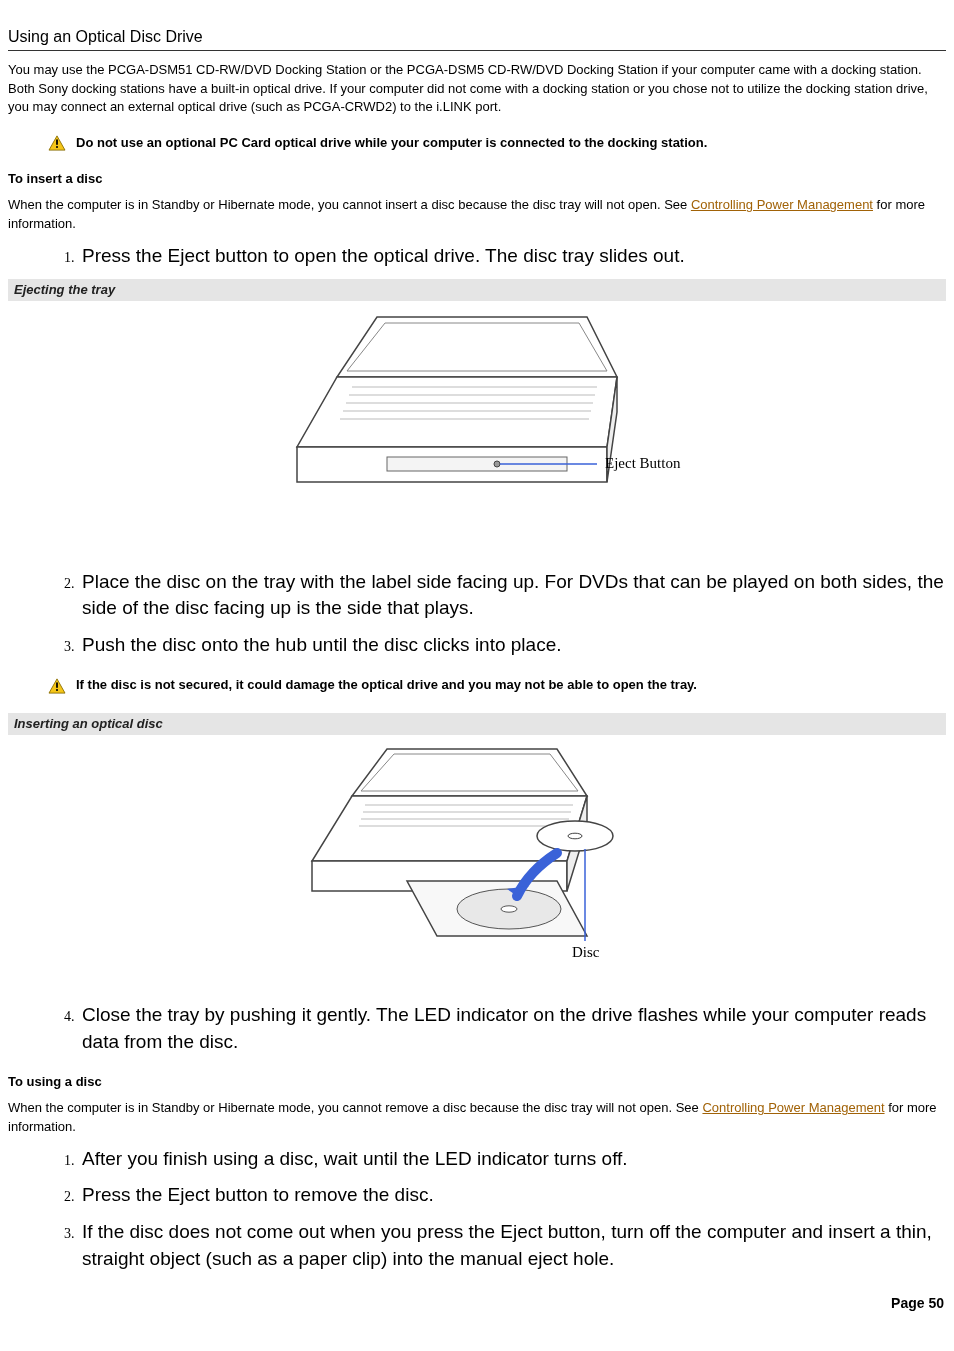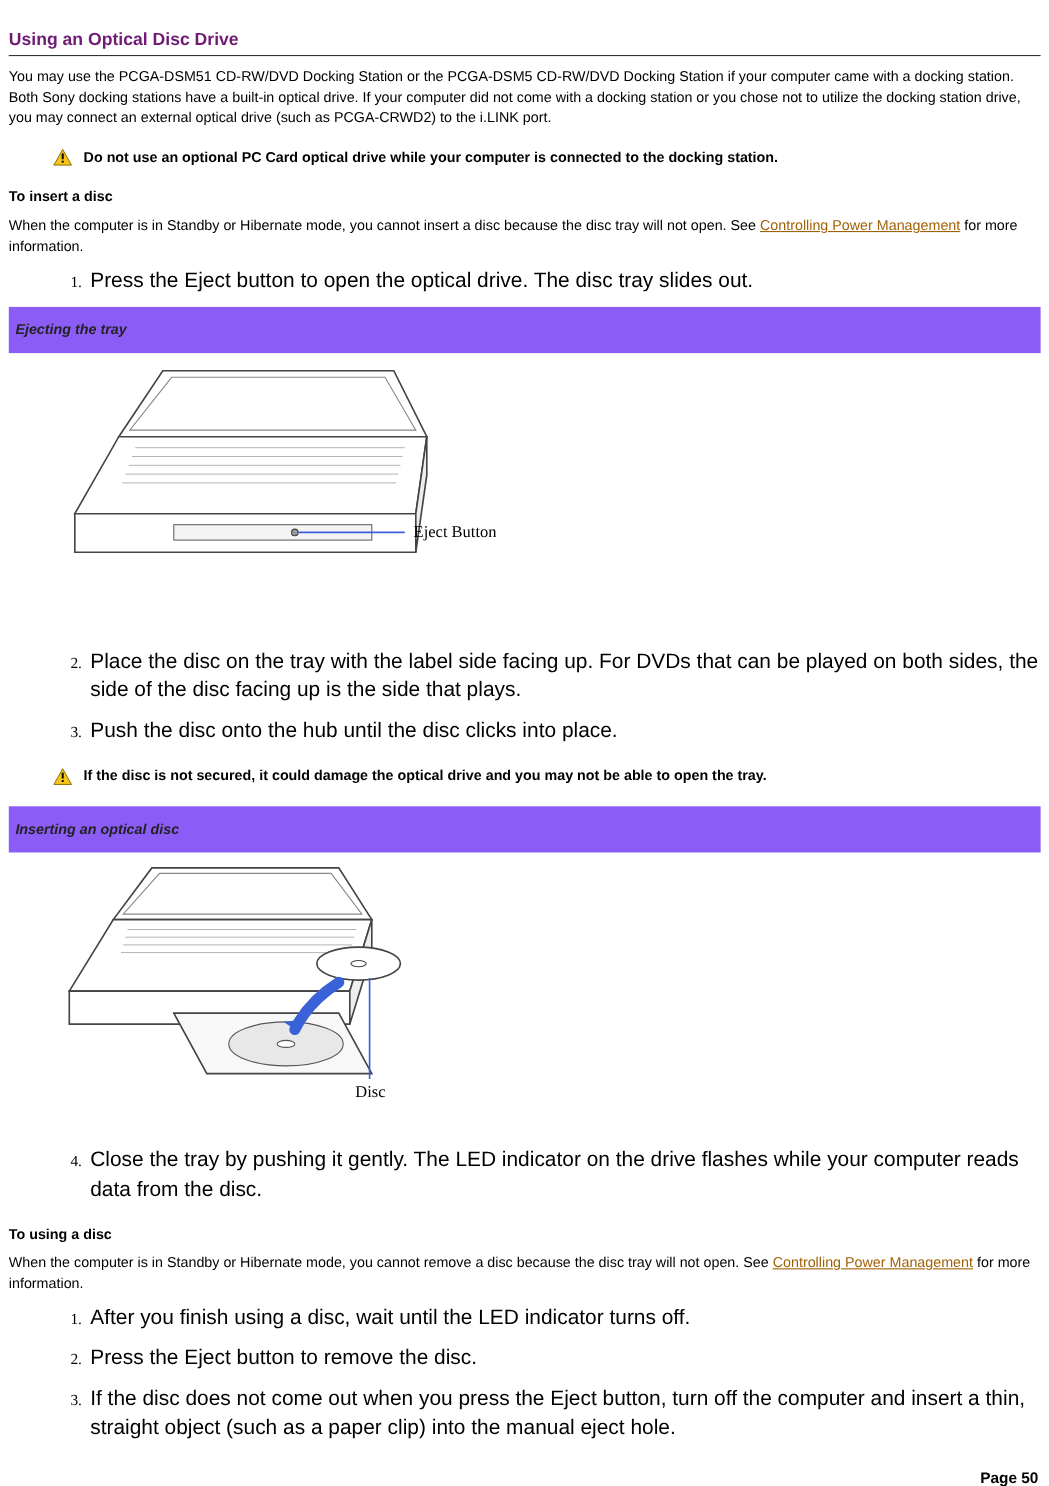--- a/index.html
+++ b/index.html
@@ -5,23 +5,23 @@
   body {
     font-family: Verdana, Geneva, sans-serif;
     font-size: 13px;
     color: #000;
     margin: 0;
     padding: 8px;
     width: 938px;
     line-height: 1.4;
   }
   h2.title {
-    color: #701a75;
+    color: #000000;
     font-size: 16px;
-    font-weight: bold;
+    font-weight: normal;
     margin: 18px 0 2px 0;
   }
   hr.title-rule {
     border: none;
     border-top: 1px solid #333;
     margin: 0 0 10px 0;
   }
   p { margin: 8px 0; }
   a { color: #a16207; }
   .warning-row {
@@ -37,31 +37,31 @@
     padding-left: 70px;
     margin: 10px 0;
   }
   ol.steps li {
     margin: 10px 0;
     padding-left: 4px;
     font-size: 19px;
   }
   ol.steps li::marker { font-family: "Times New Roman", serif; font-size: 14px; }
   .figure-caption {
-    background: #8b5cf6;
+    background: #e5e5e5;
     font-style: italic;
     font-weight: bold;
     color: #222;
-    padding: 12px 6px;
+    padding: 2px 6px;
     margin: 8px 0 0 0;
     font-size: 13px;
   }
   .figure {
     width: 100%;
-    text-align: left;
+    text-align: center;
     padding: 6px 0 16px 0;
   }
   .page-num {
     position: absolute;
     right: 10px;
     font-weight: bold;
     font-size: 14px;
     margin-top: 12px;
   }
   .warn-icon {

